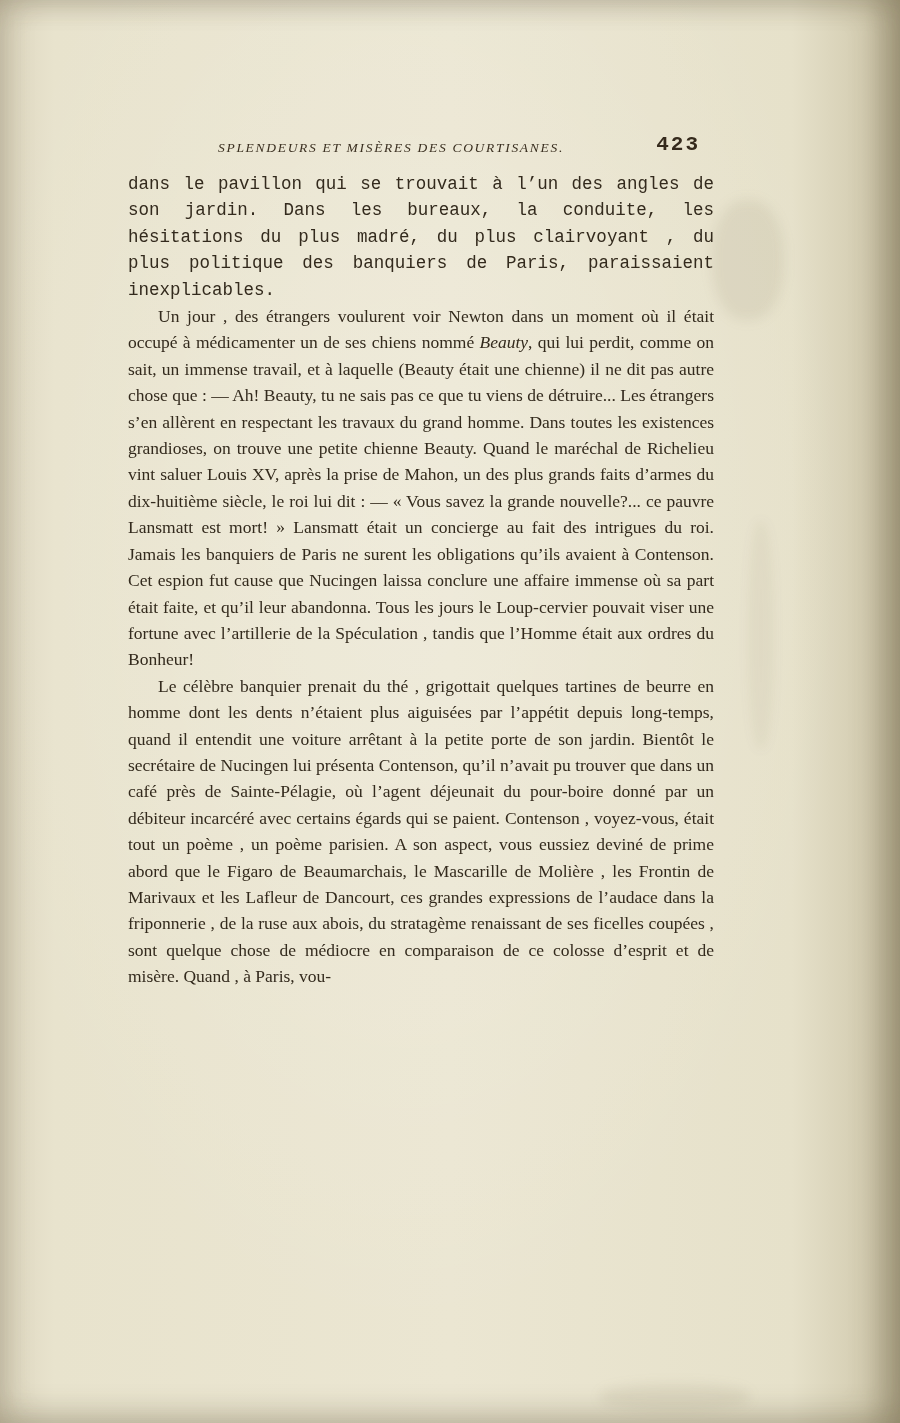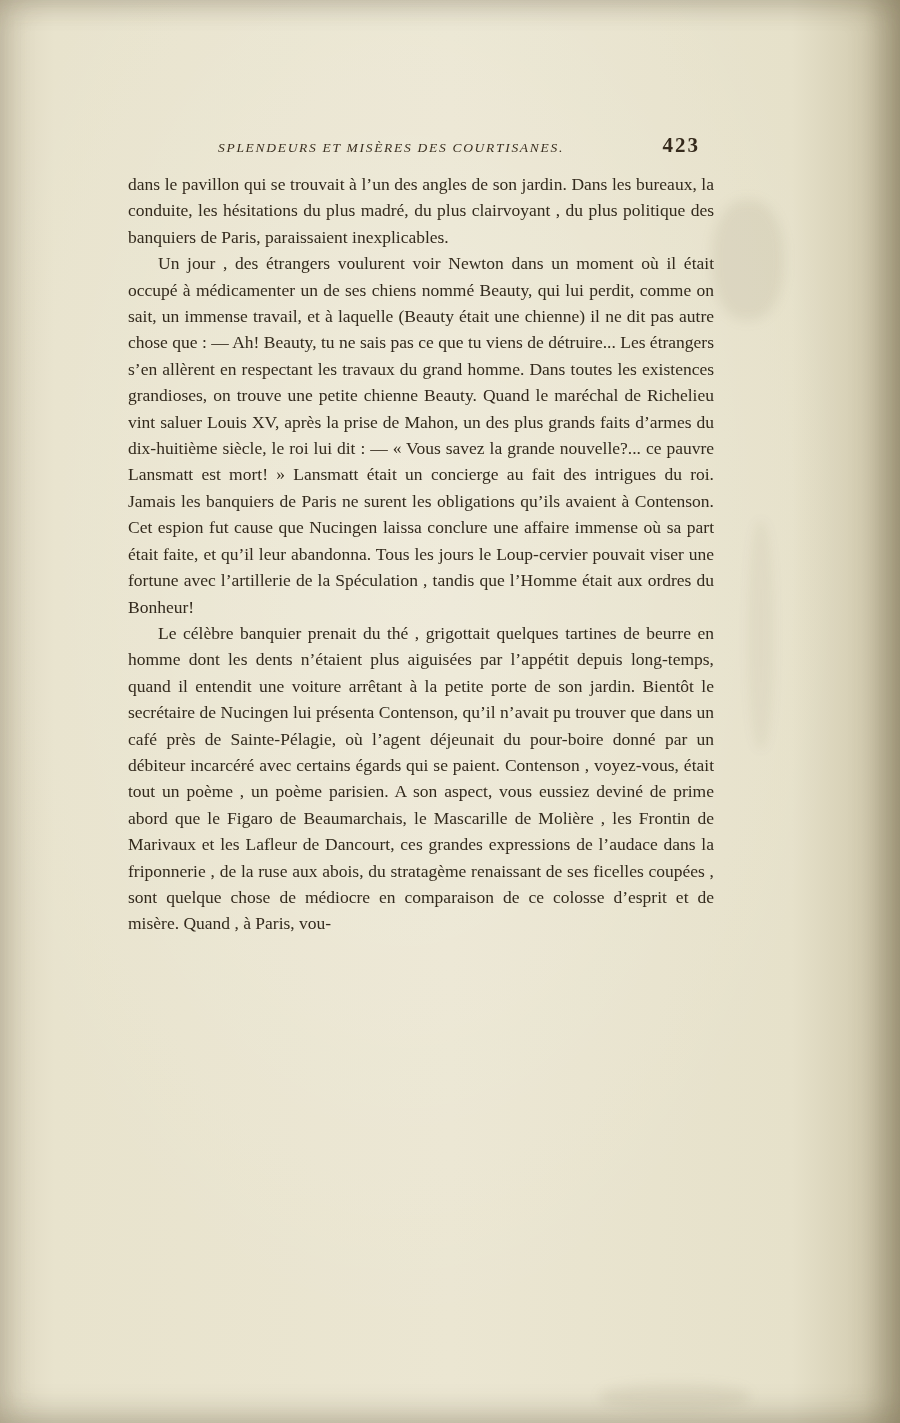--- a/index.html
+++ b/index.html
@@ -60,37 +60,38 @@
     font-style: italic;
   }
   .page-number {
     position: absolute;
     right: 14px;
     top: -3px;
     font-size: 21px;
     font-weight: 600;
     letter-spacing: 2px;
     color: #352a1c;
+    font-family: Liberation Mono, monospace;
   }
   .body-text {
     position: absolute;
     top: 171px;
     left: 128px;
     width: 586px;
     color: #332a1d;
     font-size: 17.5px;
     line-height: 26.4px;
     text-align: justify;
   }
   .body-text p {
     margin: 0;
     text-indent: 30px;
   }
-  .body-text p.no-indent { text-indent: 0; }
-  .italic { }
+  .body-text p.no-indent { text-indent: 0; font-family: Liberation Mono, monospace; }
+  .italic { font-style: italic; }
 </style>
 </head>
 <body>
 
 <div class="page">
 
   <div class="artifact a1"></div>
   <div class="artifact a2"></div>
   <div class="artifact a3"></div>
 

